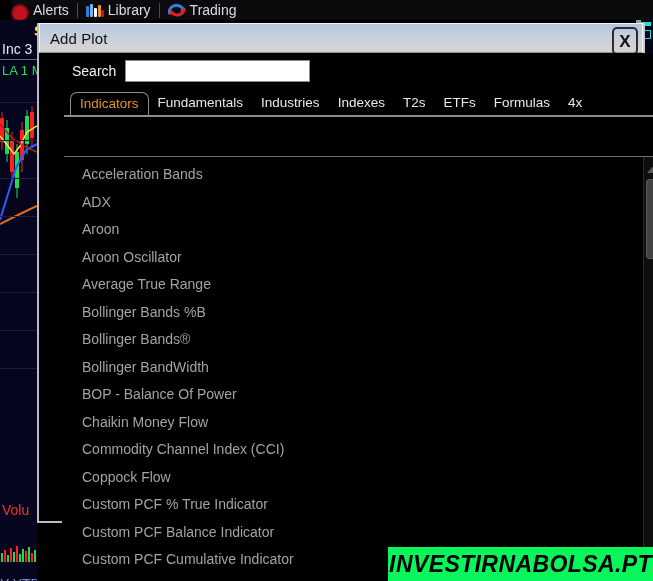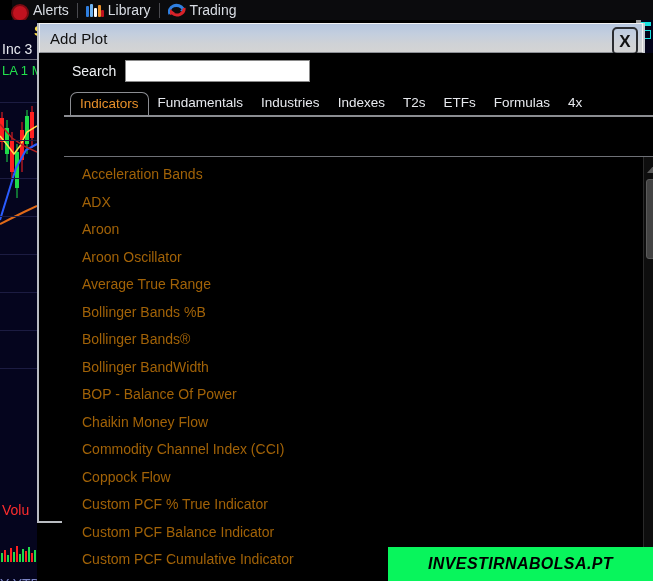--- a/index.html
+++ b/index.html
@@ -83,39 +83,39 @@
     color:#e8902a;background:#000;
     border:1px solid #8b8d92;border-bottom:none;
     border-radius:7px 7px 0 0;
   }
   #tabs-underline{height:2px;background:#8b8d92;margin:0 2px 0 2px;}
 
   #list-panel{position:absolute;left:2px;top:103px;right:2px;bottom:2px;background:#000;
     border-top:1px solid #6e7076;overflow:hidden;}
   #list-inner{position:absolute;left:0;top:0;right:22px;bottom:0;overflow:hidden;padding-top:4px;}
   .list-item{
-    color:#a16207;font-size:14px;height:27.5px;line-height:27.5px;padding-left:18px;
+    color:#a3a3a3;font-size:14px;height:27.5px;line-height:27.5px;padding-left:18px;
     white-space:nowrap;cursor:pointer;
   }
 
   
   #scrollbar{position:absolute;right:0;top:0;width:20px;height:100%;background:#0e0e0e;
     border-left:1px solid #2a2a2a;}
   #sb-up{position:absolute;left:3px;top:8px;width:0;height:0;
     border-left:7px solid transparent;border-right:7px solid transparent;border-bottom:8px solid #5a5a5a;cursor:pointer;}
   #sb-thumb{position:absolute;left:2px;top:22px;width:16px;height:78px;background:#434343;
     border:1px solid #5b5b5b;border-radius:3px;cursor:pointer;}
 
   
   #watermark{
     position:absolute;left:388px;top:547px;width:265px;height:34px;
     background:#08f55c;display:flex;align-items:center;justify-content:center;
   }
   #watermark span{
-    color:#000;font-size:16px;font-weight:bold;font-style:italic;letter-spacing:.4px;
+    color:#000;font-size:23px;font-weight:bold;font-style:italic;letter-spacing:.4px;
     font-family:"Liberation Sans",sans-serif;
   }
 </style>
 </head>
 <body>
 
 <div id="app-background">
 
   <div id="top-toolbar">
     <div class="tb-item" style="margin-left:-8px;">

